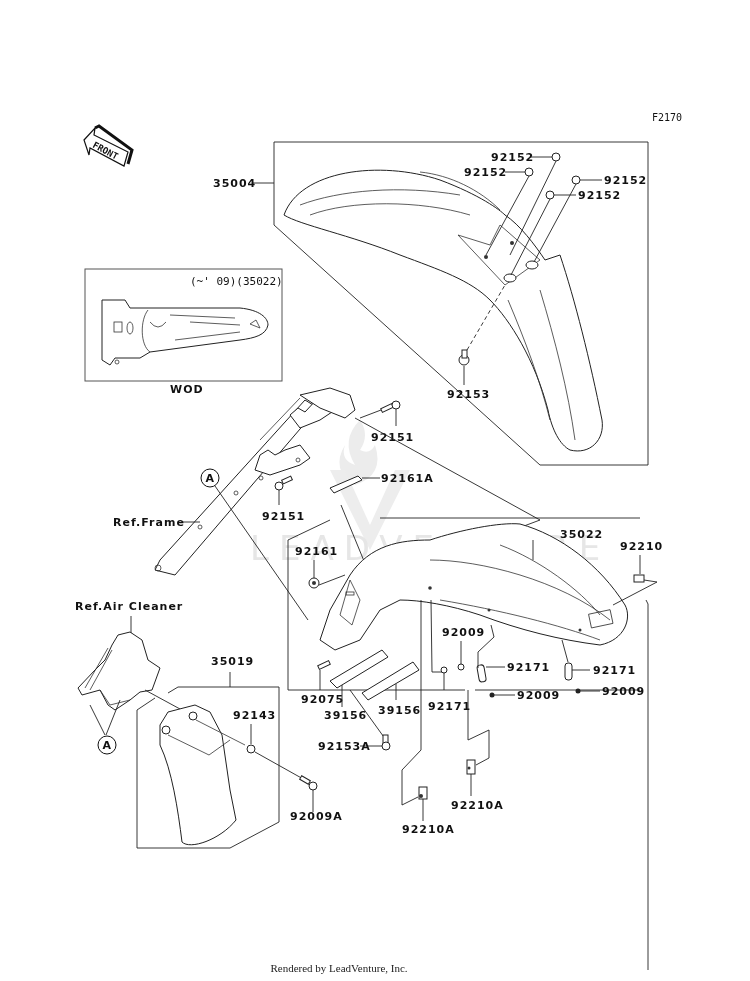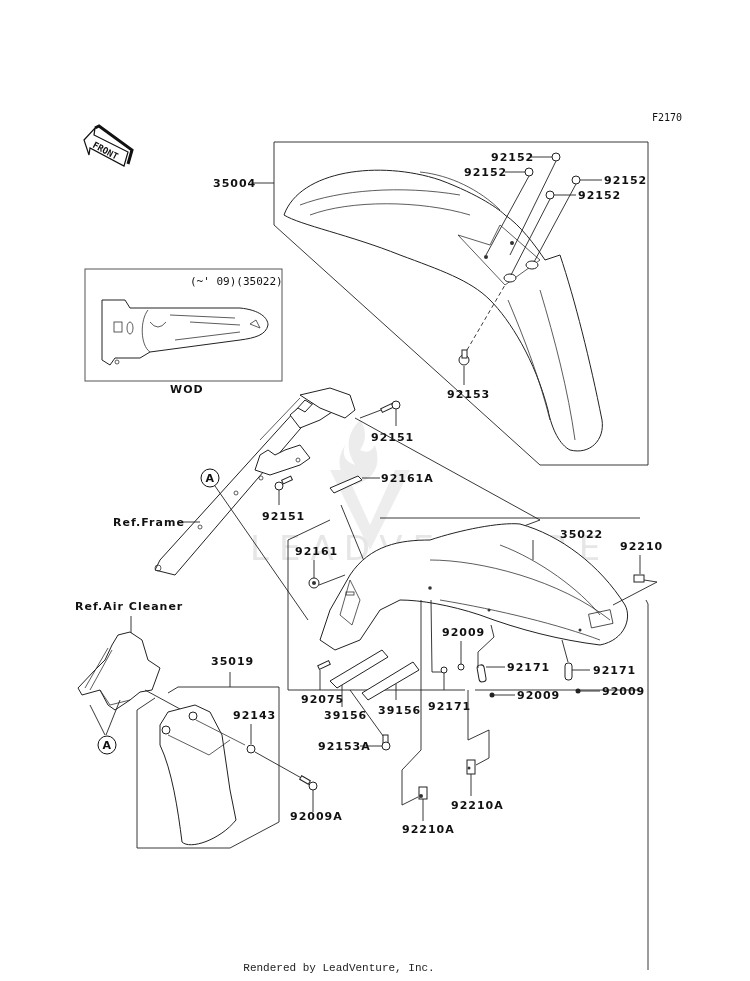--- a/index.html
+++ b/index.html
@@ -4,21 +4,21 @@
   <style>
     html, body { margin: 0; padding: 0; background: #ffffff; }
     body { width: 750px; height: 981px; position: relative; overflow: hidden; font-family: "DejaVu Sans Mono", monospace; }
     #diagram { position: absolute; left: 0; top: 0; width: 750px; height: 981px; }
     .lbl { font-family: "DejaVu Sans", sans-serif; font-size: 11px; font-weight: bold; fill: #111; letter-spacing: 1px; }
     .lbl-mono { font-family: "DejaVu Sans Mono", monospace; font-size: 11px; font-weight: bold; fill: #111; }
     .line { stroke: #222; stroke-width: 0.9; fill: none; }
     .part { stroke: #222; stroke-width: 1; fill: #fff; }
     .detail { stroke: #333; stroke-width: 0.8; fill: none; }
     .watermark { fill: #e6e6e6; font-family: "DejaVu Sans", sans-serif; font-size: 34px; letter-spacing: 10px; }
-    .footer { position: absolute; left: 0; width: 678px; top: 962px; text-align: center; font-family: Liberation Mono, monospace; font-size: 11px; color: #222; }
+    .footer { position: absolute; left: 0; width: 678px; top: 962px; text-align: center; font-family: Liberation Serif, serif; font-size: 11px; color: #222; }
   </style>
 </head>
 <body>
 
 <svg id="diagram" viewBox="0 0 750 981" xmlns="http://www.w3.org/2000/svg">
 
   <g>
     <path d="M360 420 q-20 20 -5 45 q-15 -5 -10 -20 q-15 25 10 40 q30 -10 20 -40 q-5 10 -15 5 q10 -15 0 -30z" fill="#ececec"></path>
     <path d="M330 470 l40 80 l40 -80 l-15 0 l-25 55 l-25 -55z" fill="#ededed"></path>
     <text class="watermark" x="250" y="560">LEADVENTURE</text>

